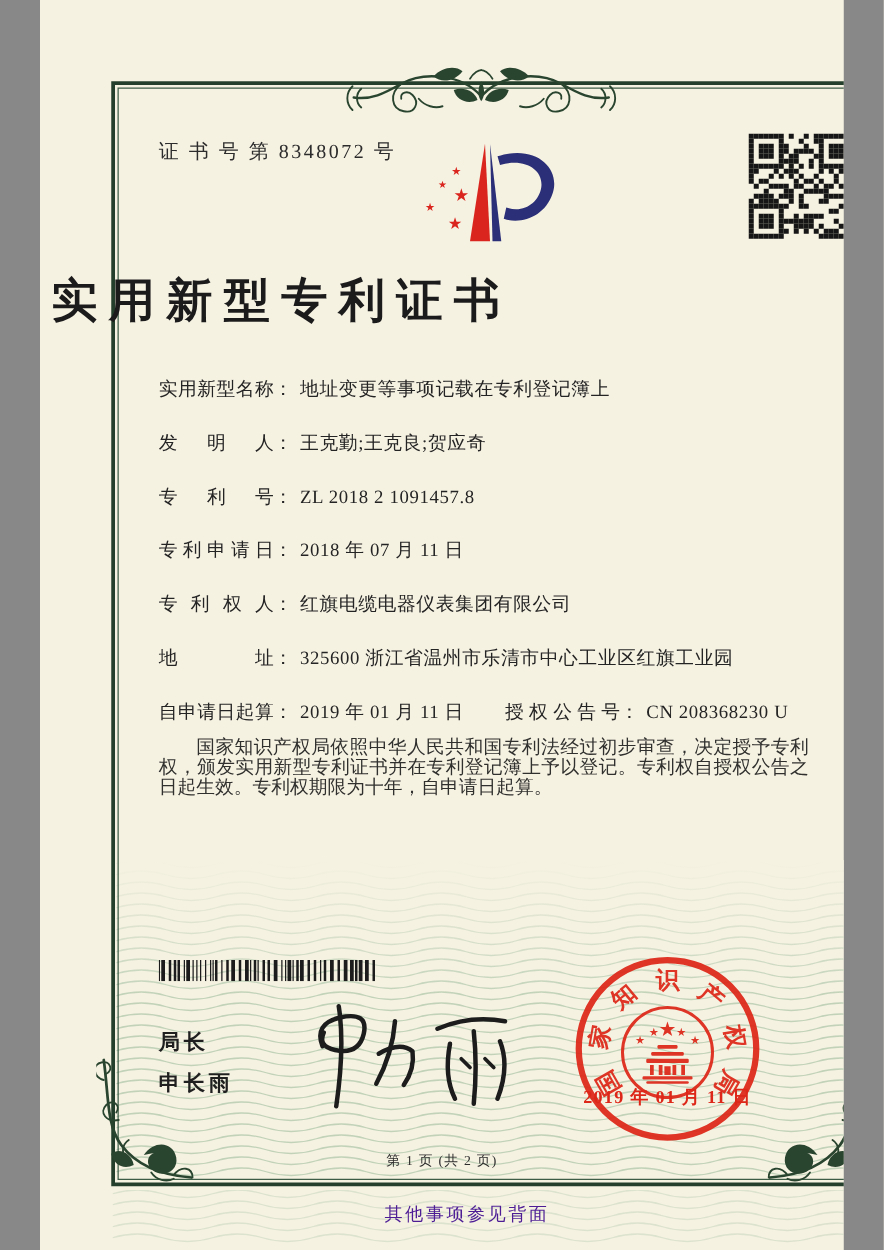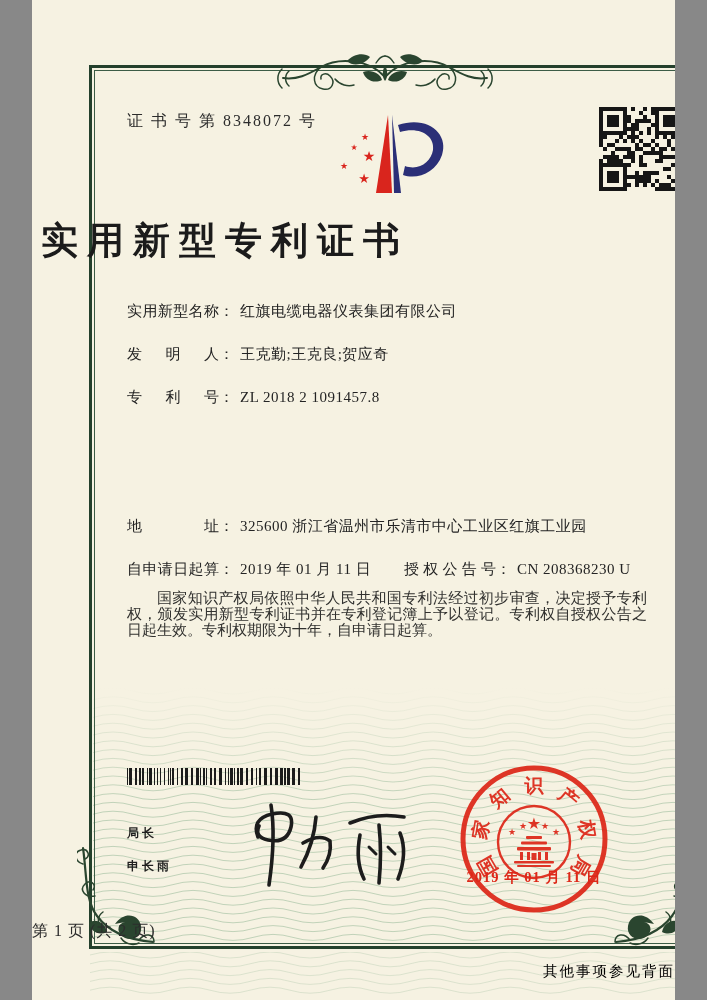--- a/index.html
+++ b/index.html
@@ -68,36 +68,36 @@
     position:absolute;left:95px;top:590px;width:520px;z-index:4;
     font-size:15px;line-height:16px;color:#30302e;
     text-align:justify;
   }
   #paras p{margin:0;text-indent:2em;}
   
   #barcode{position:absolute;left:95px;top:768px;z-index:4;}
   #signer{
     position:absolute;left:95px;top:817px;z-index:4;
     font-family:"Liberation Sans","DejaVu Sans",sans-serif;
-    font-weight:700;font-size:12px;line-height:33px;letter-spacing:3px;color:#1f1f1f;
+    font-weight:700;font-size:17px;line-height:33px;letter-spacing:3px;color:#1f1f1f;
   }
   #signature{position:absolute;left:192px;top:793px;z-index:5;}
   #seal{position:absolute;left:423px;top:760px;z-index:5;opacity:.93;}
   #seal-date{
     position:absolute;left:423px;top:868px;width:158px;z-index:6;
     text-align:center;font-size:14.5px;letter-spacing:1px;
     color:var(--seal-red,#dd2718);font-weight:700;
   }
   #page-info{
     position:absolute;left:0;right:0;top:921px;z-index:4;
-    text-align:left;font-size:16px;color:#2c2c2c;letter-spacing:1px;
+    text-align:center;font-size:11px;color:#2c2c2c;letter-spacing:1px;
   }
   #footer-note{
     position:absolute;left:0;right:0;top:962px;z-index:4;
-    text-align:right;font-size:14.5px;color:#000000;letter-spacing:2px;margin-left:40px;
+    text-align:center;font-size:14.5px;color:#4c1d95;letter-spacing:2px;margin-left:40px;
   }
 </style>
 </head>
 <body>
 
 <div id="paper">
 
   <svg id="waves-main" class="waves" width="598" height="258">
       <path d="M0 3 q20 -6 40 0 t40 0 t40 0 t40 0 t40 0 t40 0 t40 0 t40 0 t40 0 t40 0 t40 0 t40 0 t40 0 t40 0 t40 0 t40 0" stroke="#b7cdb2" stroke-width="1" fill="none" opacity="0.85"></path>
       <path d="M0 11.8 q20 -6 40 0 t40 0 t40 0 t40 0 t40 0 t40 0 t40 0 t40 0 t40 0 t40 0 t40 0 t40 0 t40 0 t40 0 t40 0 t40 0" stroke="#b7cdb2" stroke-width="1" fill="none" opacity="0.85"></path>
@@ -434,27 +434,33 @@
       <rect x="57" y="81" width="4" height="4" fill="#161616"></rect>
       <rect x="61" y="81" width="4" height="4" fill="#161616"></rect>
       <rect x="65" y="81" width="4" height="4" fill="#161616"></rect>
       <rect x="69" y="81" width="4" height="4" fill="#161616"></rect>
       <rect x="73" y="81" width="4" height="4" fill="#161616"></rect>
     </svg>
 
   <div id="doc-title">实用新型专利证书</div>
 
   <div class="field-row" style="top:302px">
-    <span class="flabel">实用新型名称</span><span class="fcolon">：</span><span class="fvalue">红旗电缆电器仪表集团有限公司</span>
+    <span class="flabel">实用新型名称</span><span class="fcolon">：</span><span class="fvalue">地址变更等事项记载在专利登记簿上</span>
   </div>
   <div class="field-row" style="top:345px">
     <span class="flabel">发明人</span><span class="fcolon">：</span><span class="fvalue">王克勤;王克良;贺应奇</span>
   </div>
   <div class="field-row" style="top:388px">
     <span class="flabel">专利号</span><span class="fcolon">：</span><span class="fvalue">ZL 2018 2 1091457.8</span>
+  </div>
+  <div class="field-row" style="top:431px">
+    <span class="flabel">专利申请日</span><span class="fcolon">：</span><span class="fvalue">2018 年 07 月 11 日</span>
+  </div>
+  <div class="field-row" style="top:474px">
+    <span class="flabel">专利权人</span><span class="fcolon">：</span><span class="fvalue">红旗电缆电器仪表集团有限公司</span>
   </div>
   <div class="field-row" style="top:517px">
     <span class="flabel">地址</span><span class="fcolon">：</span><span class="fvalue">325600 浙江省温州市乐清市中心工业区红旗工业园</span>
   </div>
   <div class="field-row" style="top:560px">
     <span class="flabel">自申请日起算</span><span class="fcolon">：</span><span class="fvalue">2019 年 01 月 11 日</span>
     <span class="gp2">
       <span class="flabel">授权公告号</span><span class="fcolon">：</span><span class="fvalue">CN 208368230 U</span>
     </span>
   </div>

